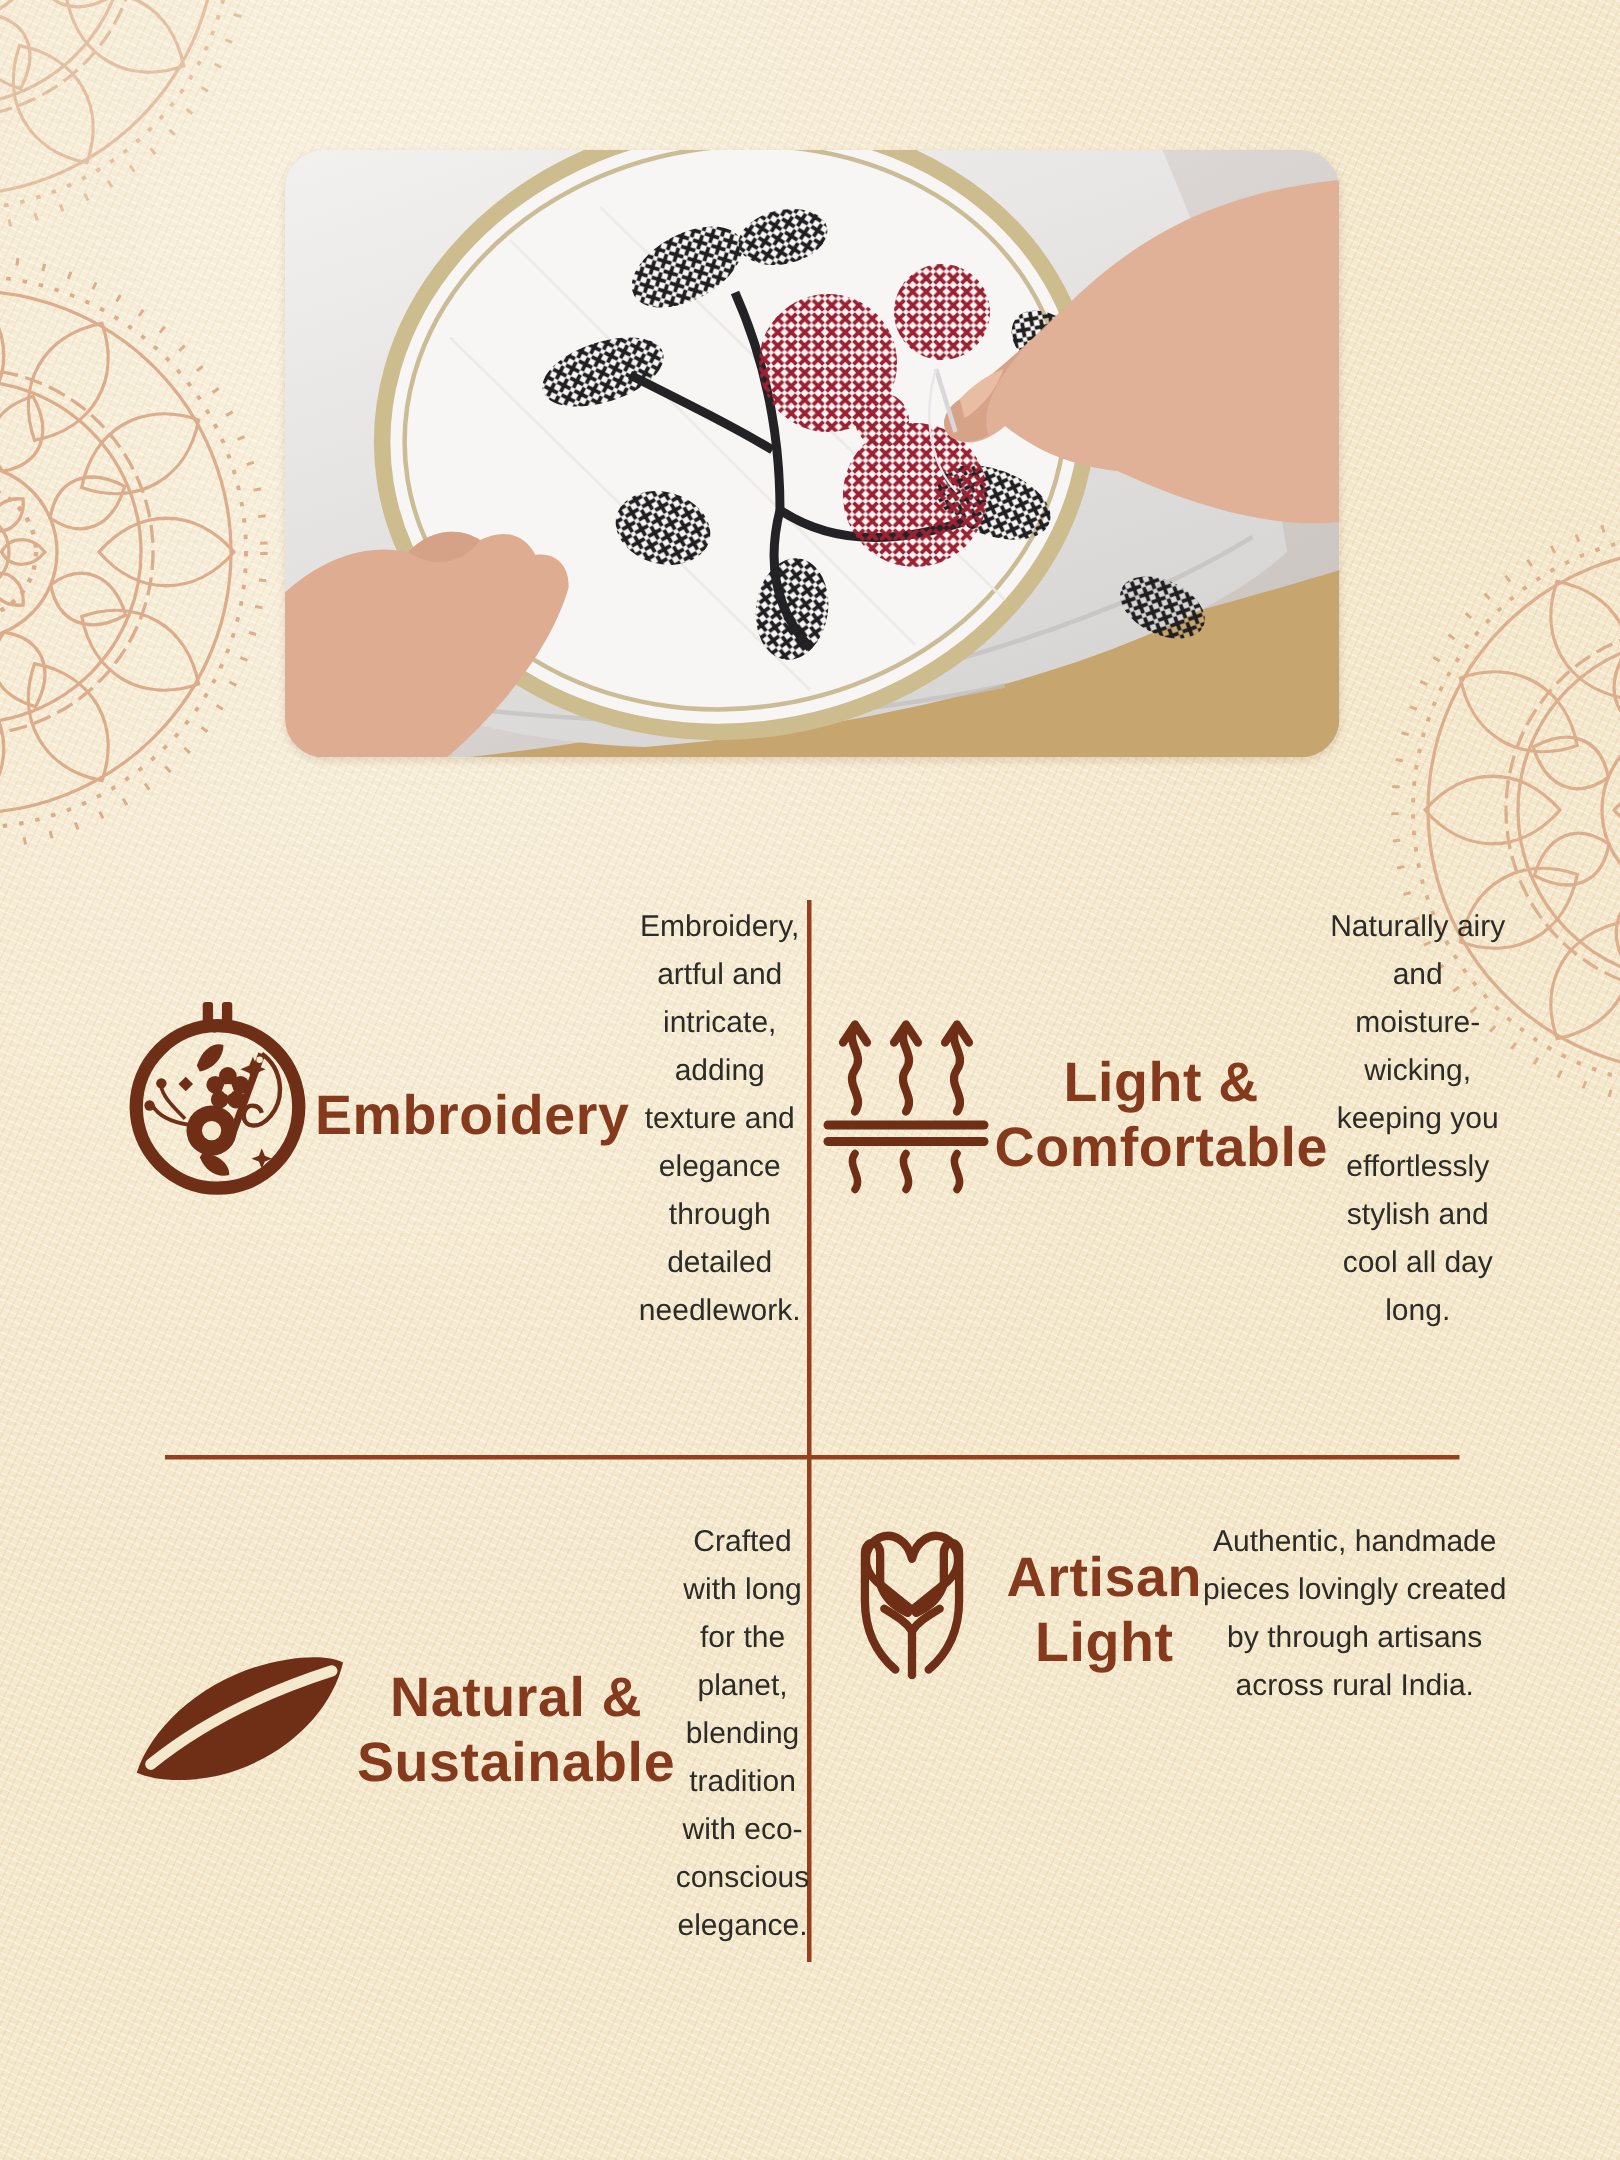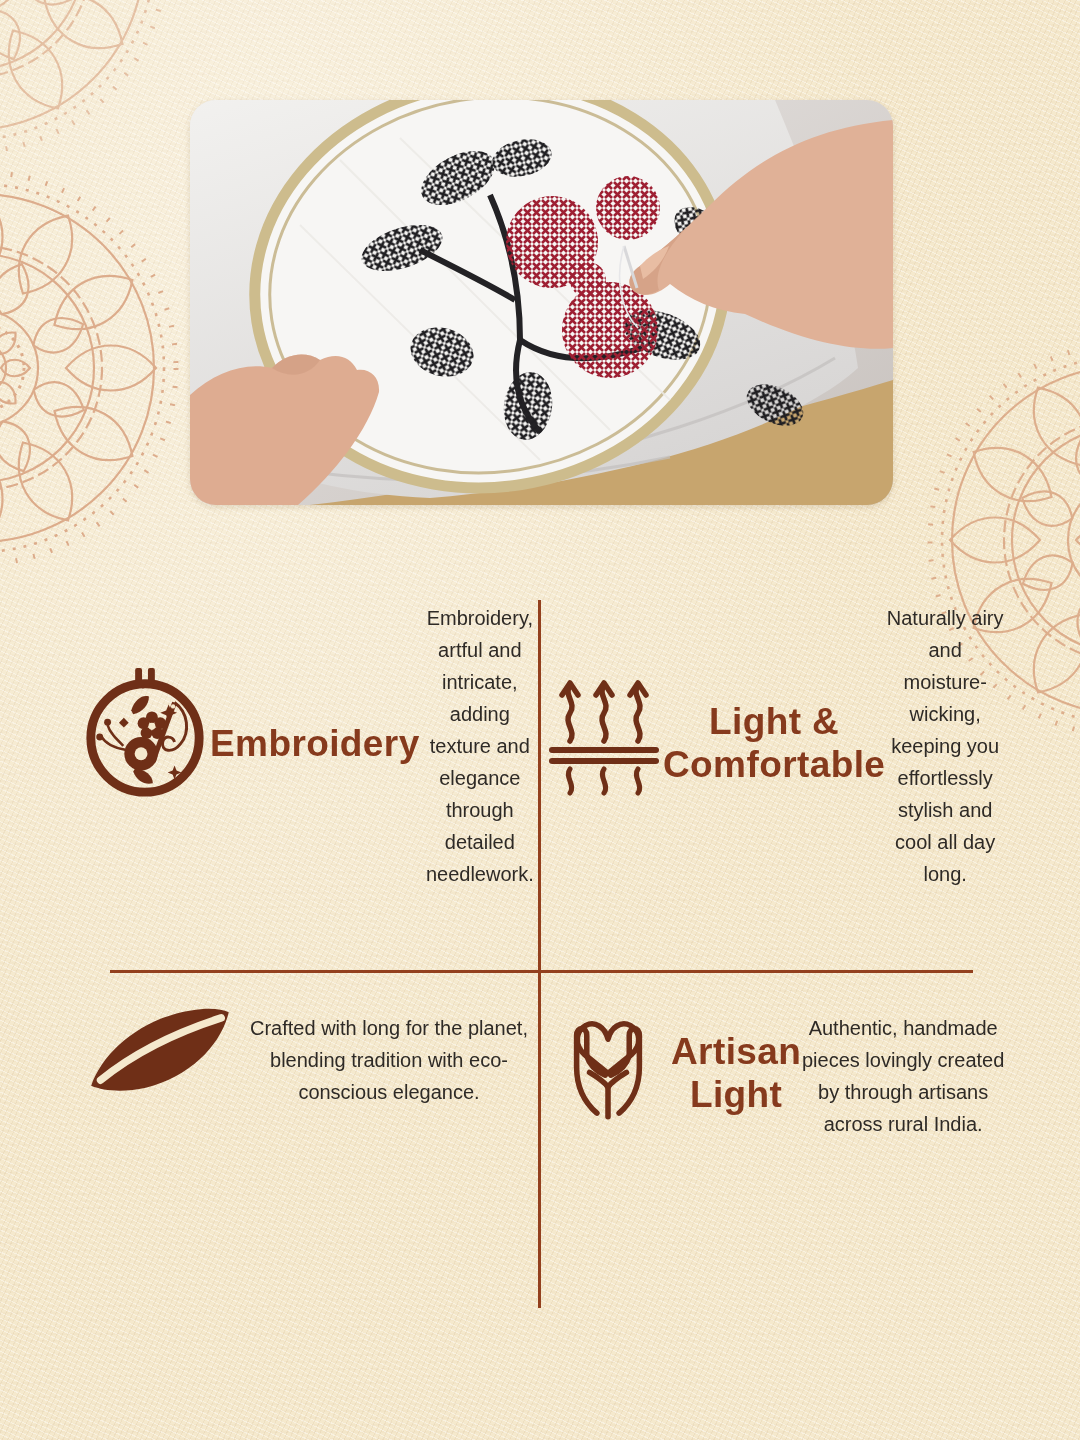--- a/index.html
+++ b/index.html
@@ -224,20 +224,21 @@
     <p class="feature-desc">Naturally airy and moisture-wicking, keeping you effortlessly stylish and cool all day long.</p>
   </div>
 
   <div class="feature f3">
     <div class="icon-wrap">
       <svg width="158" height="98" viewBox="-80 -52 160 104">
         <path d="M-72,38 C-60,2 -18,-34 34,-42 C52,-45 66,-44 74,-40 C66,-6 34,28 -14,40 C-36,45 -58,44 -72,38 Z" fill="#6f2f17"></path>
         <path d="M-62,32 C-30,6 10,-16 66,-34" stroke="#f5e9cd" stroke-width="8" fill="none" stroke-linecap="round"></path>
       </svg>
     </div>
+    <h2 class="feature-title">Natural &amp; Sustainable</h2>
     <p class="feature-desc">Crafted with long for the planet, blending tradition with eco-conscious elegance.</p>
   </div>
 
   <div class="feature f4">
     <div class="icon-wrap">
       <svg width="126" height="120" viewBox="-63 -50 126 130">
         <g stroke="#6f2f17" stroke-width="6" fill="none" stroke-linecap="round" stroke-linejoin="round">
           <path d="M0,-14 C-3,-27 -14,-34 -24,-29 C-36,-22 -36,-7 -26,2 L0,23 L26,2 C36,-7 36,-22 24,-29 C14,-34 3,-27 0,-14 Z"></path>
           <path d="M-20,22 C-10,28 -4,32 0,38 C4,32 10,28 20,22"></path>
           <line x1="0" y1="38" x2="0" y2="70"></line>

